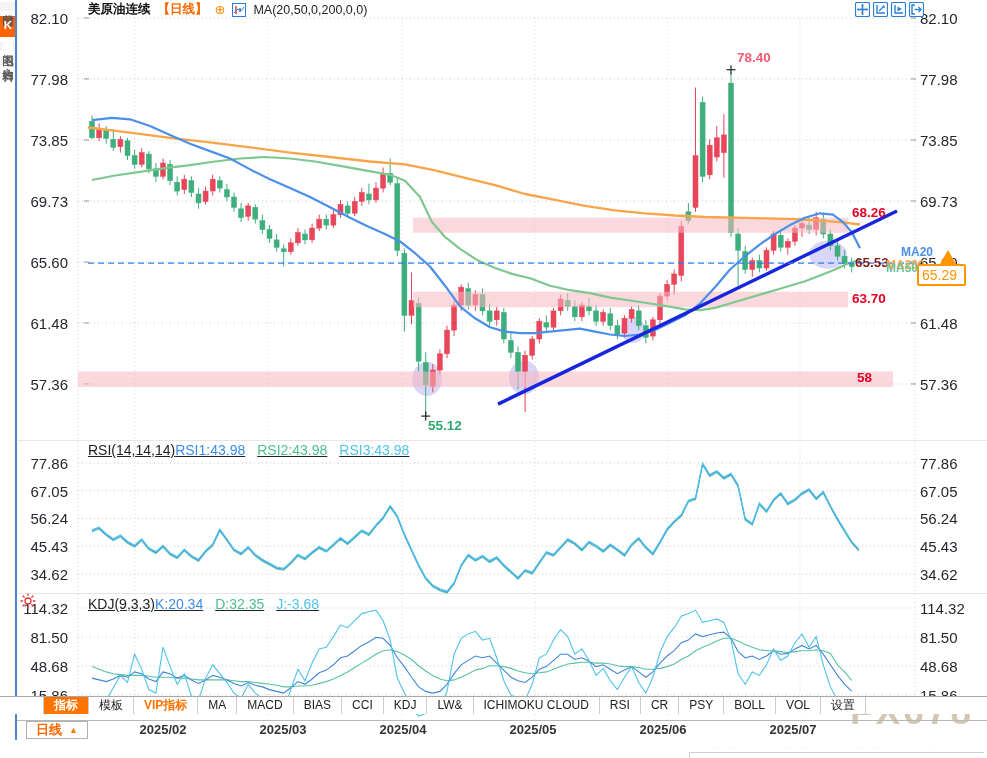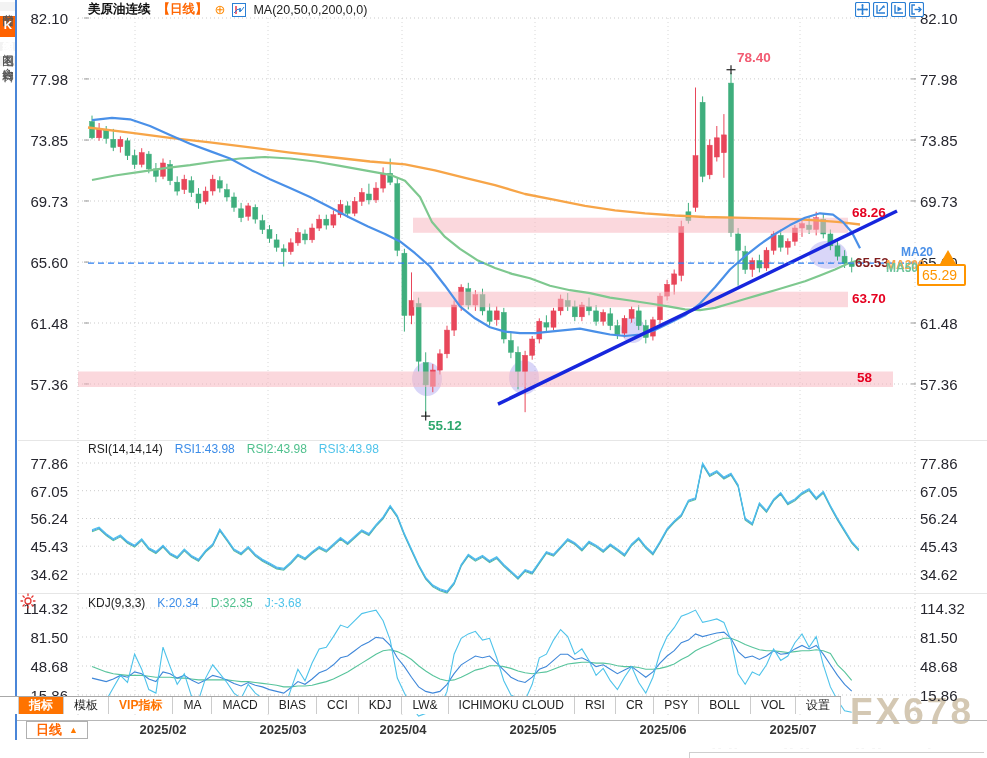--- a/index.html
+++ b/index.html
@@ -21,36 +21,36 @@
   .plus-ic{color:#ff8800;font-size:13px;line-height:13px;}
   .mafm{color:#222;}
   #ma-values span{margin-right:9px;}
   #hdr-icons{position:absolute;left:855px;top:2px;z-index:5;display:flex;gap:3px;}
   #labels{position:absolute;left:0;top:0;z-index:4;}
   .axlab{position:absolute;font-size:15px;color:#26262e;}
   .axlab.l{width:60px;text-align:right;}
   .monlab{position:absolute;width:80px;text-align:center;font-size:13px;font-weight:bold;color:#333;}
   .ann{position:absolute;font-size:13.5px;font-weight:bold;}
   .malab{position:absolute;font-size:12px;font-weight:bold;}
-  #rsi-hdr,#kdj-hdr{position:absolute;left:88px;z-index:4;display:flex;gap:12px;font-size:12px;
-       white-space:nowrap;color:#222;}
+  #rsi-hdr,#kdj-hdr{position:absolute;left:88px;z-index:4;display:flex;font-size:14px;
+       white-space:nowrap;color:#222;text-decoration:underline;}
   #rsi-hdr{top:442px;}
   #kdj-hdr{top:596px;}
   #cur-price{position:absolute;left:917px;top:264px;width:42px;height:18px;z-index:5;
        border:2px solid #ff9500;border-radius:2px;background:#fff;color:#ff9500;
        font-size:14px;line-height:18px;padding-left:3px;}
   #cur-arrow{position:absolute;left:939px;top:249px;z-index:5;}
   #sun-ic{position:absolute;left:20px;top:593px;z-index:4;}
   #period-btn{position:absolute;left:26px;top:721px;height:16px;z-index:5;border:1px solid #b0b0b0;
        background:#fff;display:flex;align-items:center;gap:7px;padding:0 9px;cursor:pointer;}
   #period-btn .pl{color:#ff6600;font-weight:bold;font-size:13px;}
   #period-btn .pa{color:#ff7a00;font-size:9px;}
   #daterow-line{position:absolute;left:0;top:720px;width:987px;height:0;
        border-top:1px solid #b7b7b7;z-index:2;}
-  #toolbar{position:absolute;left:0;top:696px;width:841px;height:18px;z-index:6;background:#fff;
+  #toolbar{position:absolute;left:0;top:696px;width:987px;height:18px;z-index:6;background:#fff;
        border-top:1px solid #a8a8a8;display:flex;font-size:12px;color:#222;box-sizing:border-box;}
   .tb-spacer{width:43px;border-right:1px solid #ccc;}
   .tb{padding:0 10px;line-height:16px;border-right:1px solid #ccc;cursor:pointer;white-space:nowrap;}
   .tb.active{background:#ff7300;color:#fff;font-weight:bold;}
   .tb.vip{color:#ff7300;font-weight:bold;}
   #dashes{position:absolute;left:712px;top:742px;z-index:7;display:flex;gap:44px;height:7px;
        overflow:hidden;color:#8a8a8a;font-size:11px;font-weight:bold;letter-spacing:2px;}
   #br-line{position:absolute;left:689px;top:752px;width:294px;height:5px;z-index:5;
        border-top:1px solid #cfcfcf;border-left:1px solid #cfcfcf;}
 </style>

